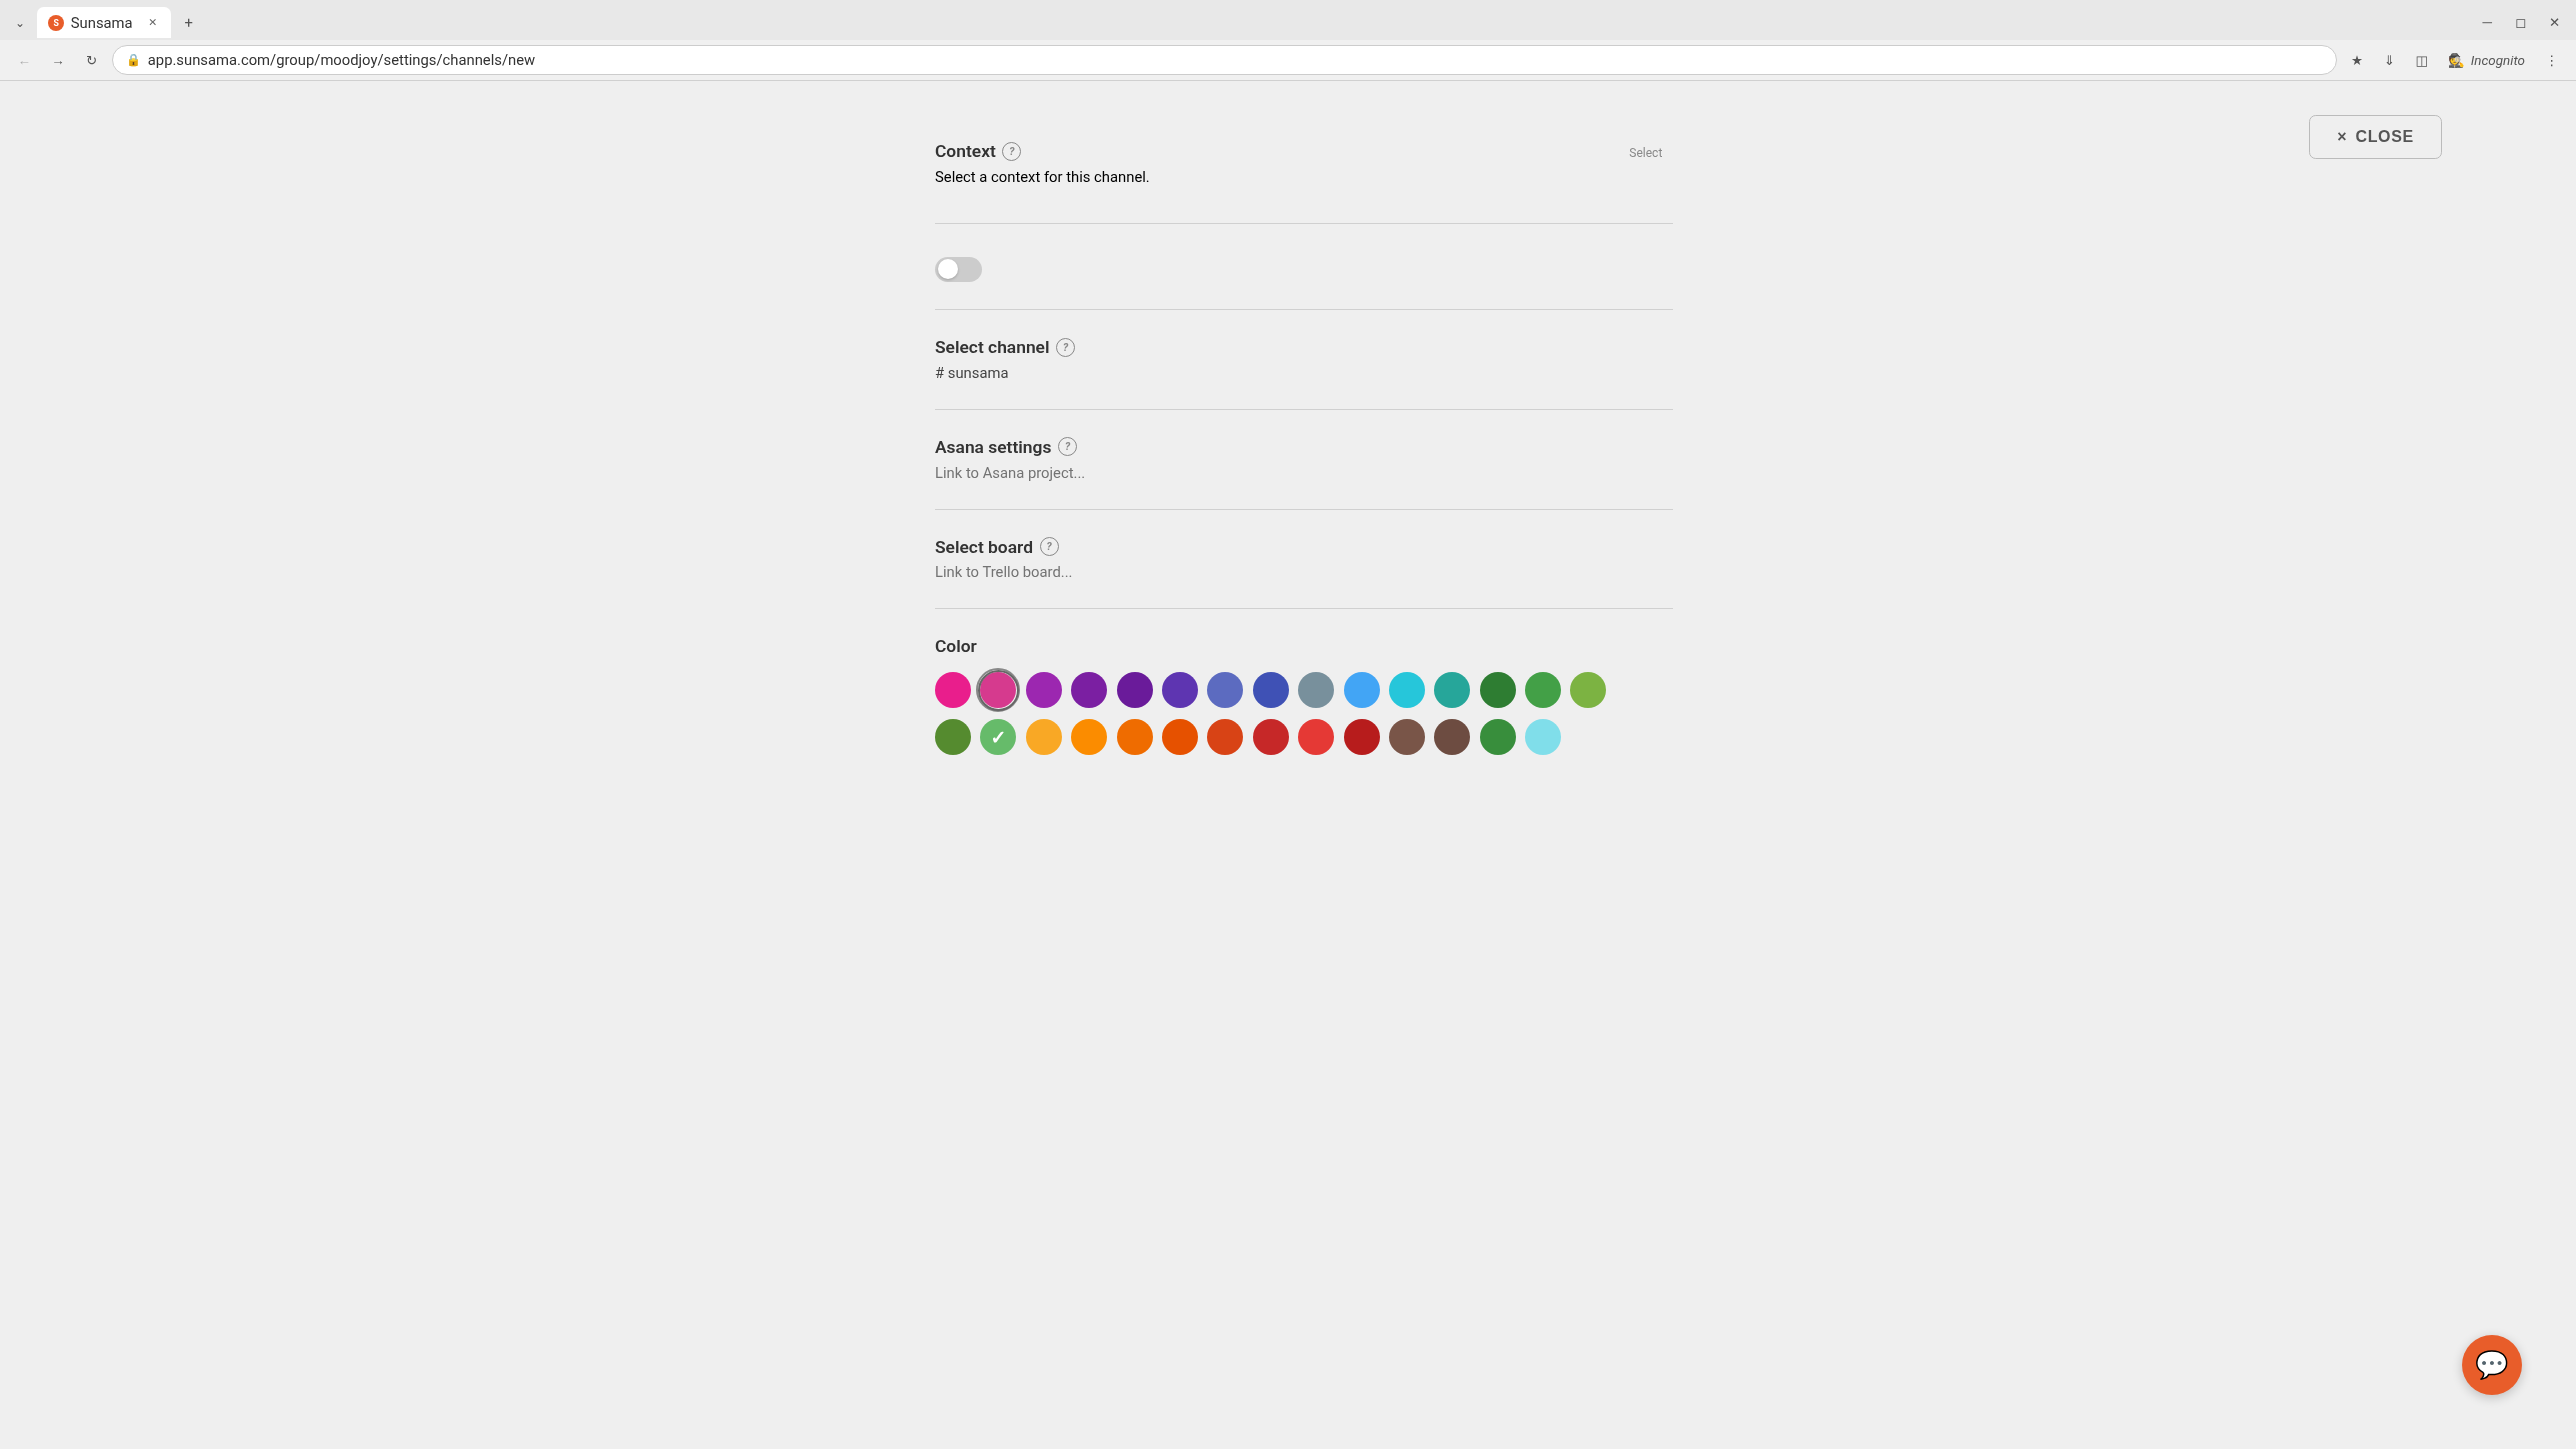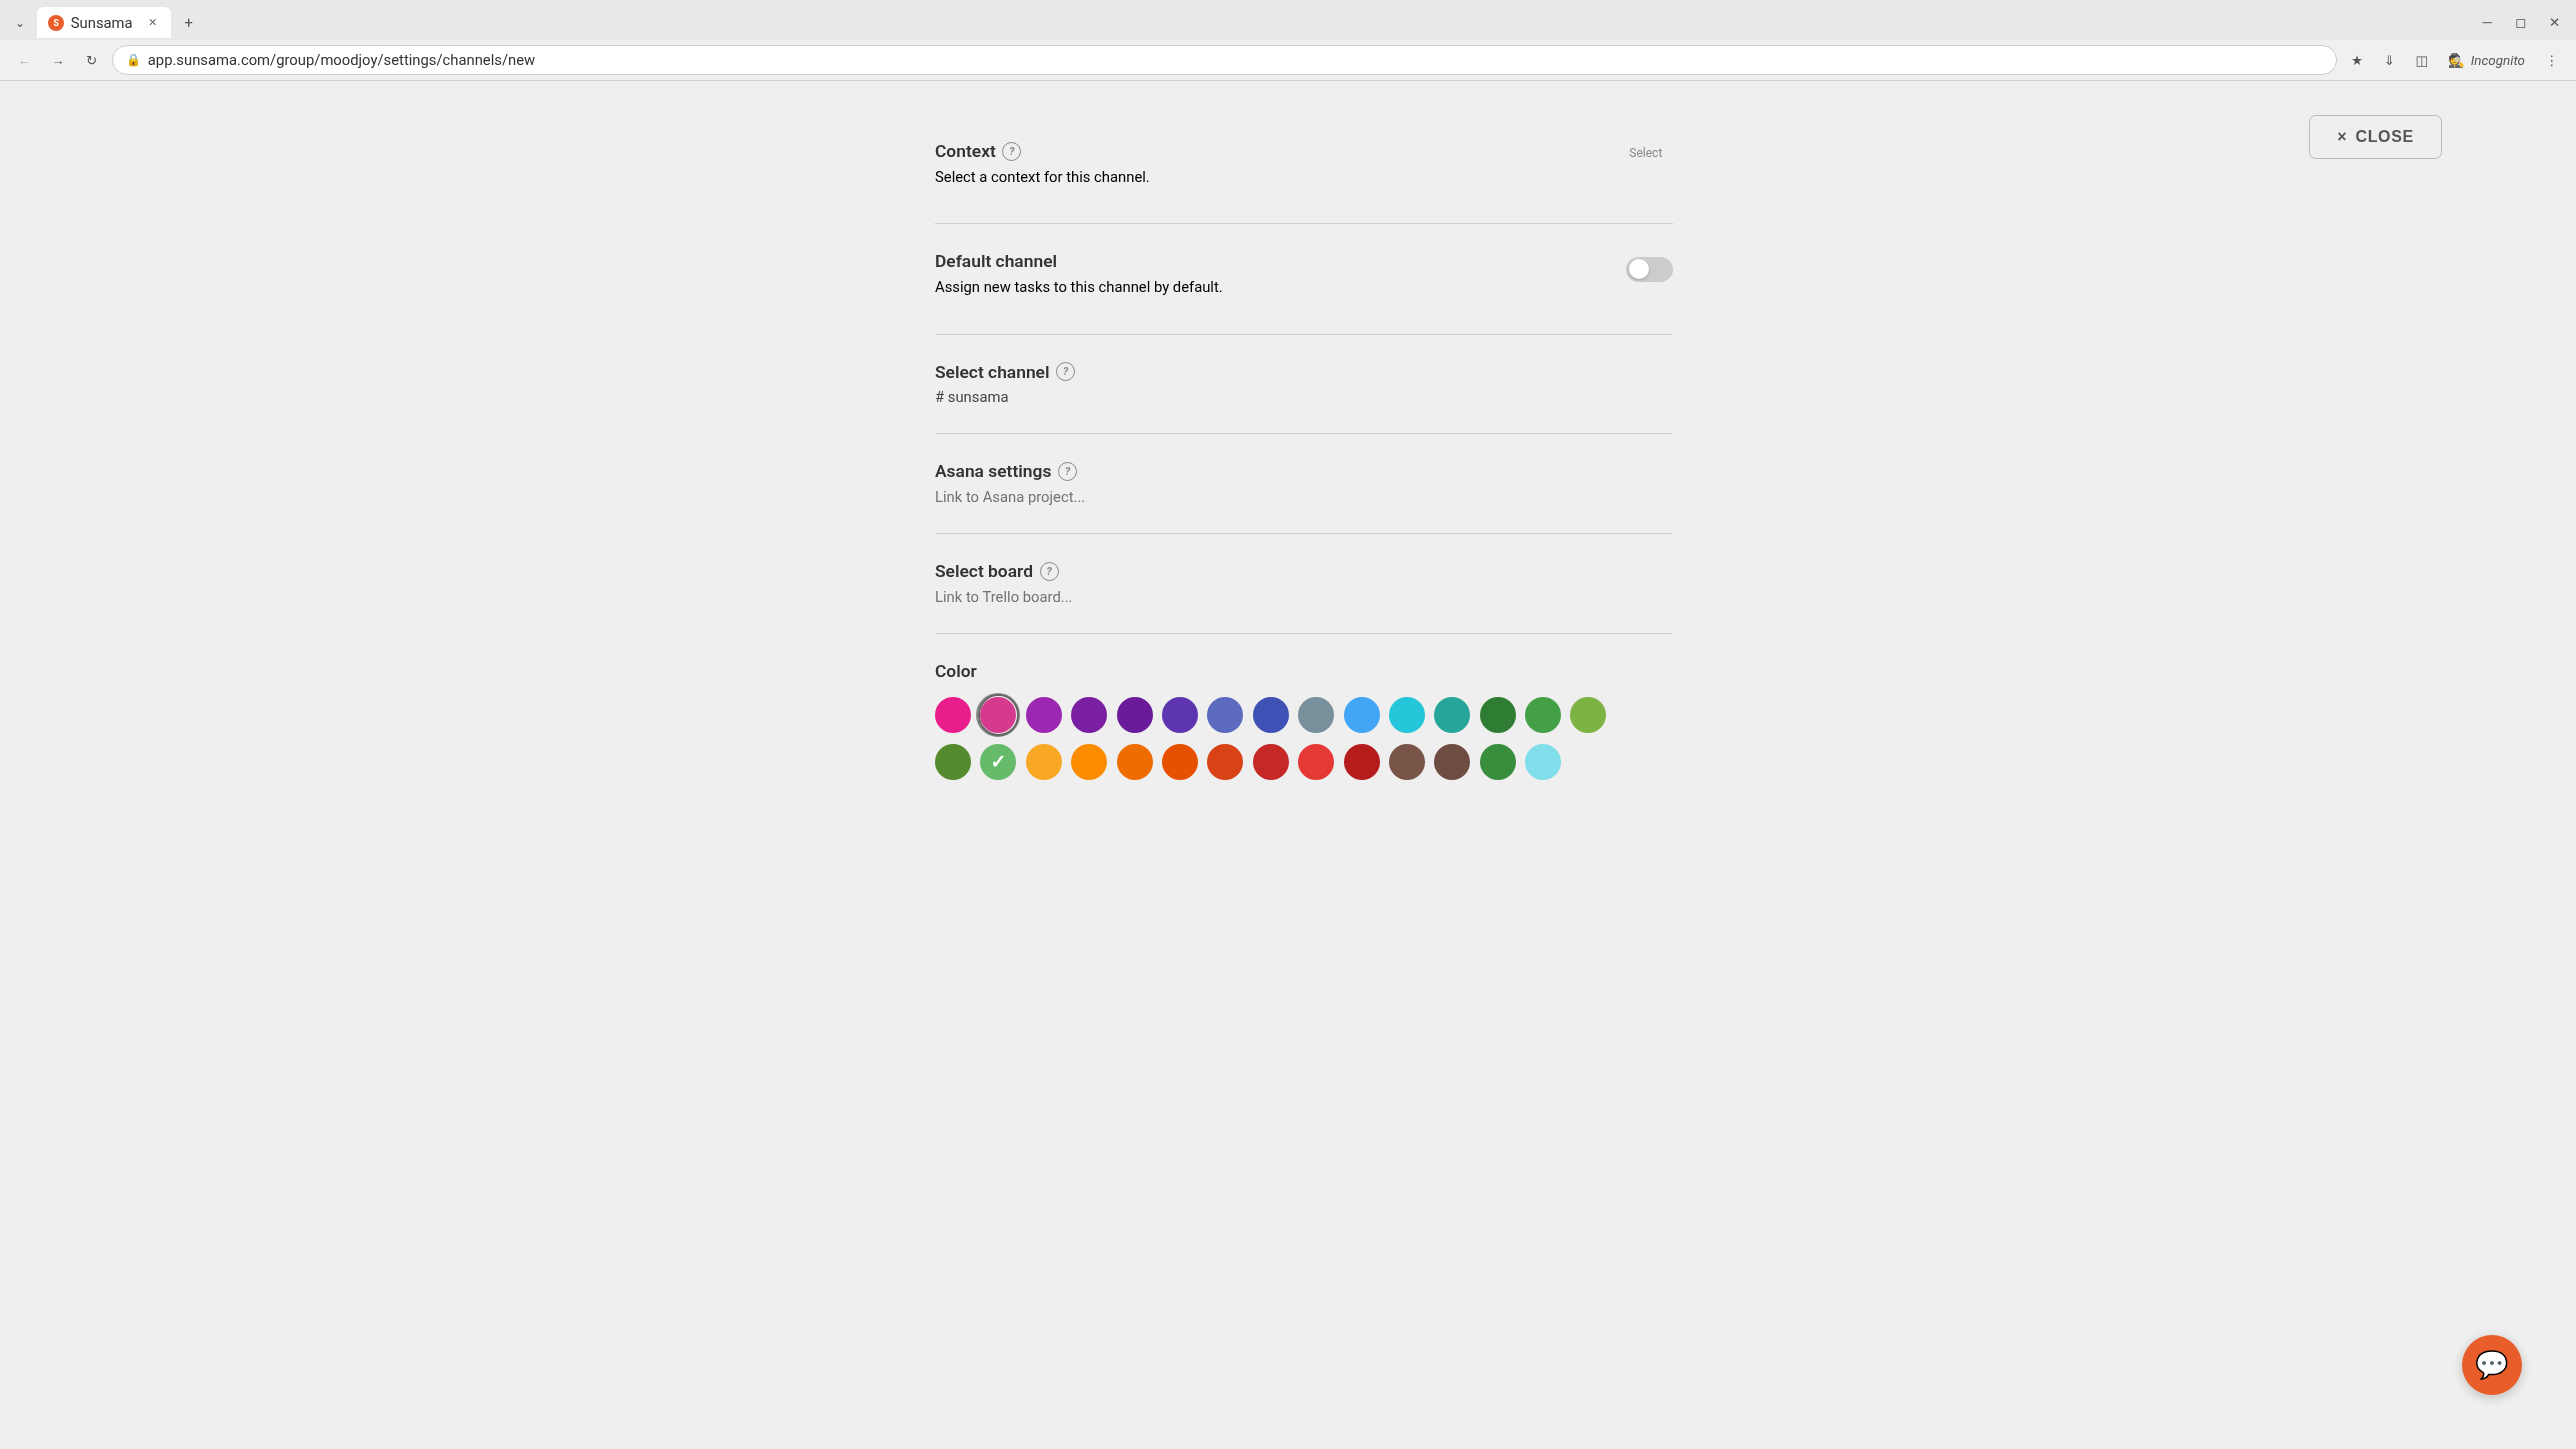--- a/index.html
+++ b/index.html
@@ -395,24 +395,20 @@
             <div class="help-icon">?</div>
           </div>
           <div class="section-desc">Select a context for this channel.</div>
         </div>
         <div class="section-select">Select</div>
       </div>
     </div>
 
     <div class="section">
       <div class="section-row">
-        <div>
-          <div class="section-title">Default channel</div>
-          <div class="section-desc">Assign new tasks to this channel by default.</div>
-        </div>
         <div class="toggle">
           <div class="toggle-thumb"></div>
         </div>
       </div>
     </div>
 
     <div class="section">
       <div class="section-title">
         <span>Select channel</span>
         <div class="help-icon">?</div>

